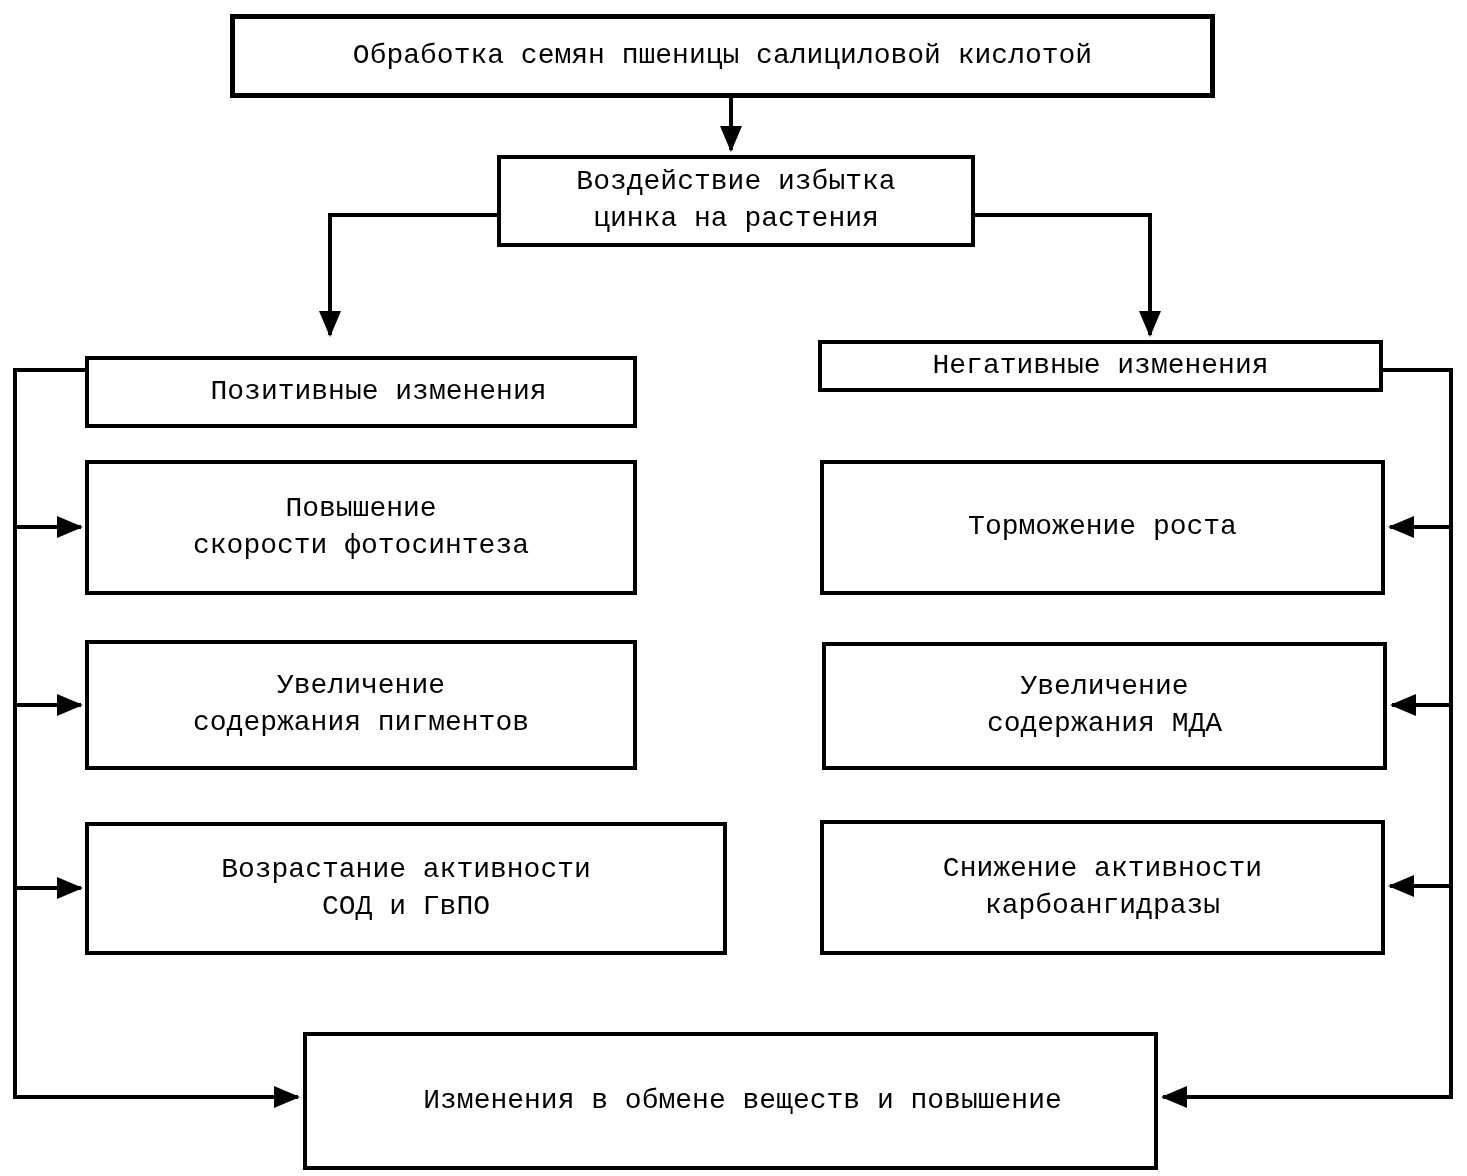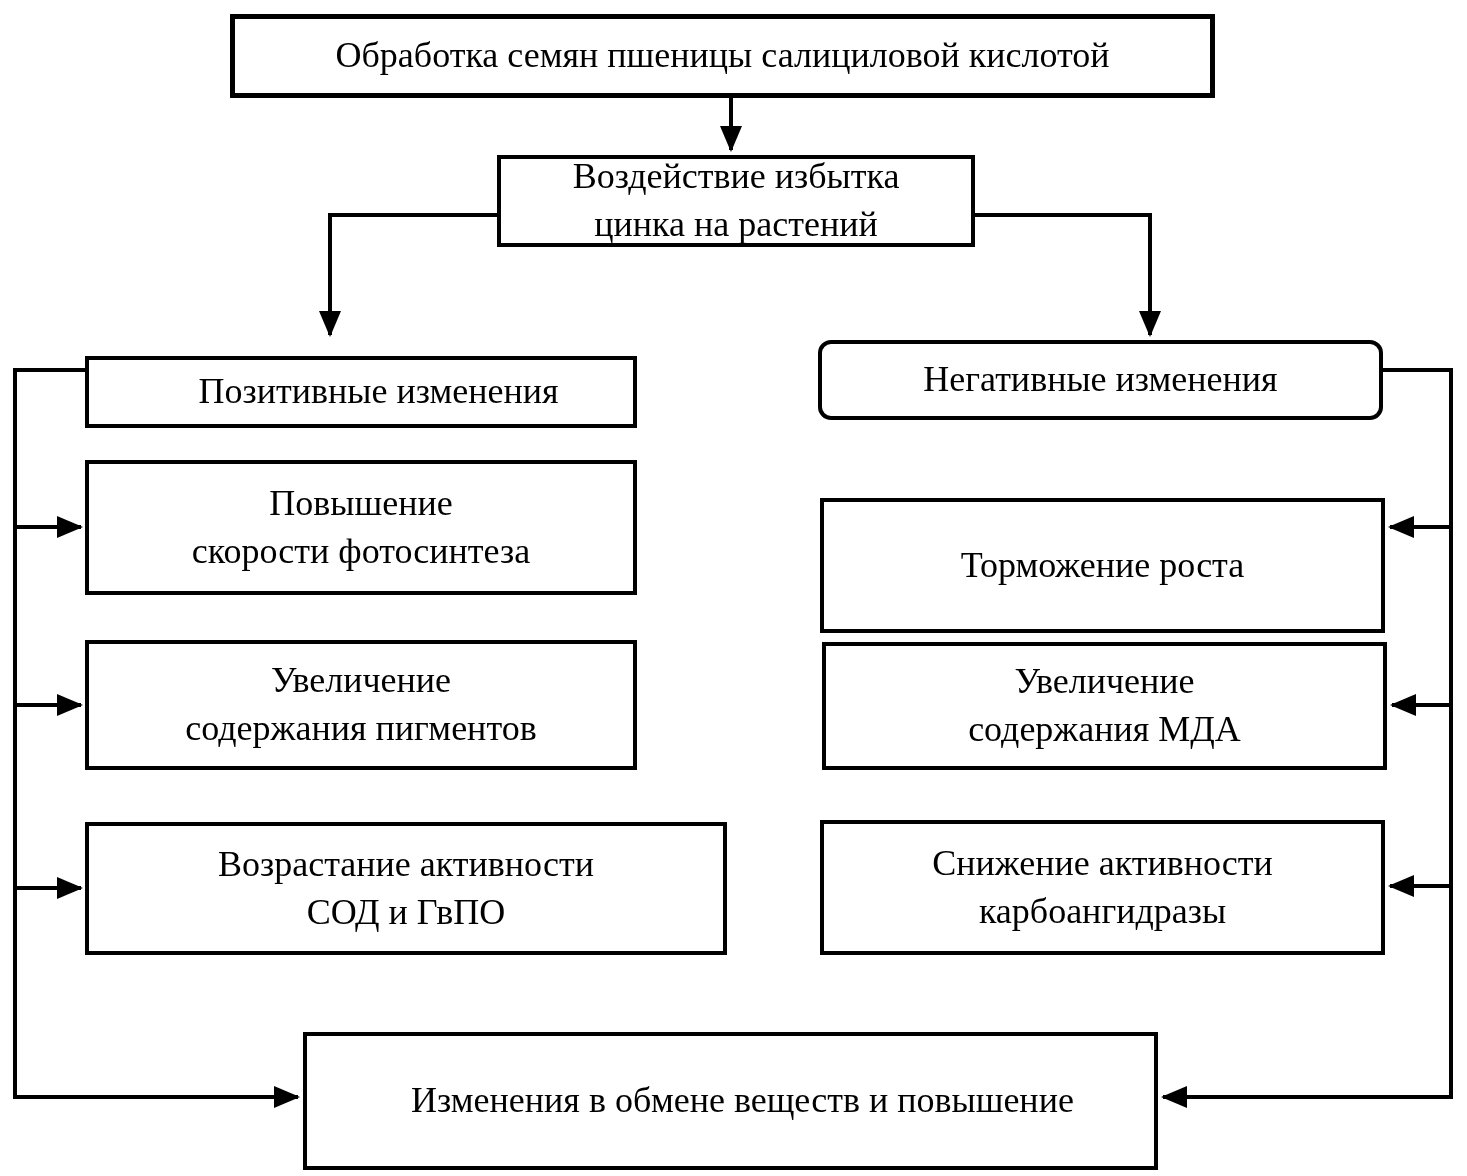--- a/index.html
+++ b/index.html
@@ -26,22 +26,23 @@
   .node {
     position: absolute;
     box-sizing: border-box;
     background: var(--bg, #ffffff);
     border: 4px solid var(--fg, #000000);
     display: flex;
     flex-direction: column;
     align-items: center;
     justify-content: center;
     text-align: center;
-    font-size: 36px;
+    font-size: 28px;
     line-height: 1.32;
+    font-family: Liberation Mono, monospace;
   }
   .node.title { border-width: 5px; }
   .node .line { display: block; white-space: nowrap; }
 </style>
 </head>
 <body>
 
 <div class="canvas" style="--bg: #ffffff; --fg: #000000;">
 
   <svg class="connectors" viewBox="0 0 1467 1176" xmlns="http://www.w3.org/2000/svg">
@@ -69,47 +70,47 @@
     <path d="M 1451 705 L 1392 705" fill="none" stroke="#000000" stroke-width="4" marker-end="url(#arr)"></path>
     <path d="M 1451 886 L 1390 886" fill="none" stroke="#000000" stroke-width="4" marker-end="url(#arr)"></path>
   </svg>
 
   <div class="node title" style="left:230px; top:14px; width:985px; height:84px;">
     <span class="line">Обработка семян пшеницы салициловой кислотой</span>
   </div>
 
   <div class="node" style="left:497px; top:155px; width:478px; height:92px;">
     <span class="line">Воздействие избытка</span>
-    <span class="line">цинка на растений</span>
+    <span class="line">цинка на растения</span>
   </div>
 
   <div class="node" style="left:85px; top:356px; width:552px; height:72px;padding-left:35px;">
     <span class="line">Позитивные изменения</span>
   </div>
 
-  <div class="node" style="left:818px; top:340px; width:565px; height:80px;border-radius:13px;">
+  <div class="node" style="left:818px; top:340px; width:565px; height:52px;">
     <span class="line">Негативные изменения</span>
   </div>
 
   <div class="node" style="left:85px; top:460px; width:552px; height:135px;">
     <span class="line">Повышение</span>
     <span class="line">скорости фотосинтеза</span>
   </div>
 
   <div class="node" style="left:85px; top:640px; width:552px; height:130px;">
     <span class="line">Увеличение</span>
     <span class="line">содержания пигментов</span>
   </div>
 
   <div class="node" style="left:85px; top:822px; width:642px; height:133px;">
     <span class="line">Возрастание активности</span>
     <span class="line">СОД и ГвПО</span>
   </div>
 
-  <div class="node" style="left:820px; top:460px; width:565px; height:135px;margin-top:38px;">
+  <div class="node" style="left:820px; top:460px; width:565px; height:135px;">
     <span class="line">Торможение роста</span>
   </div>
 
   <div class="node" style="left:822px; top:642px; width:565px; height:128px;">
     <span class="line">Увеличение</span>
     <span class="line">содержания МДА</span>
   </div>
 
   <div class="node" style="left:820px; top:820px; width:565px; height:135px;">
     <span class="line">Снижение активности</span>

